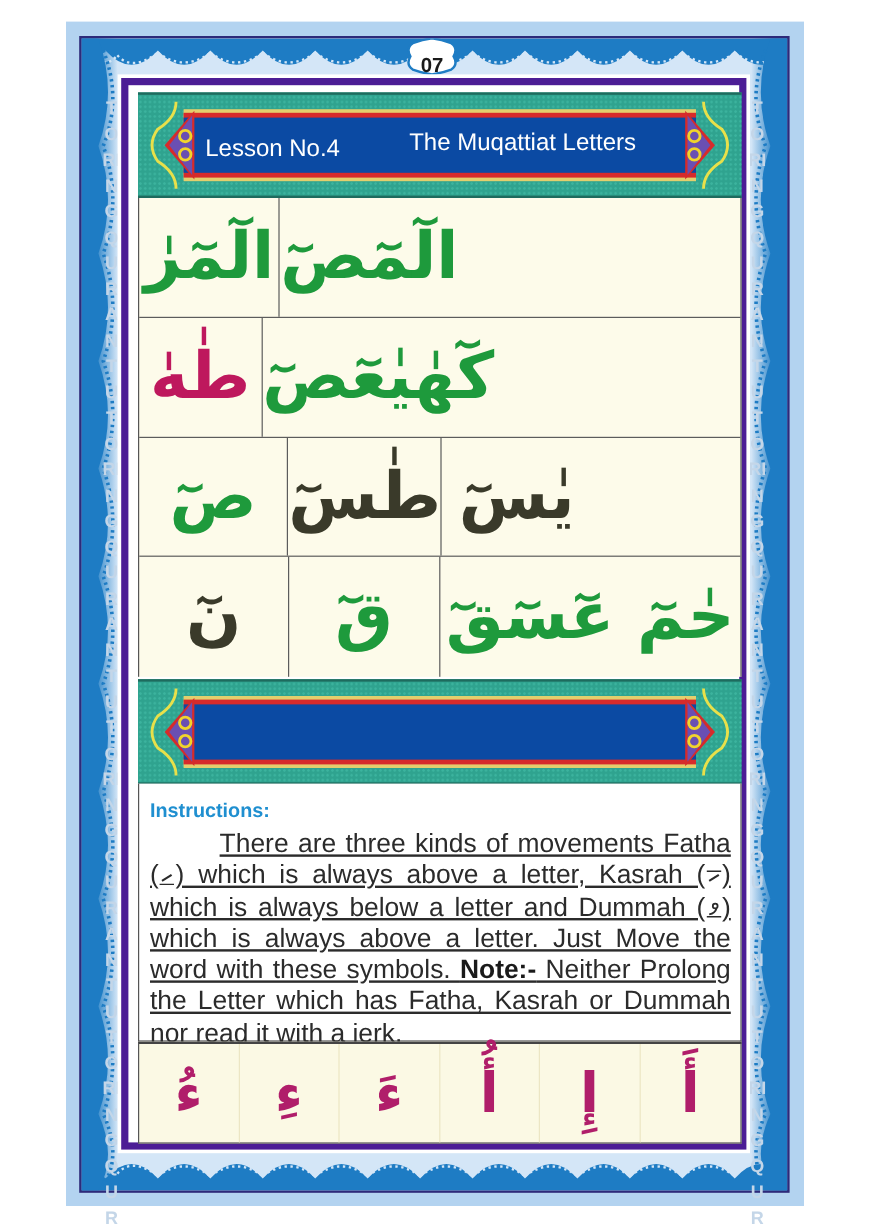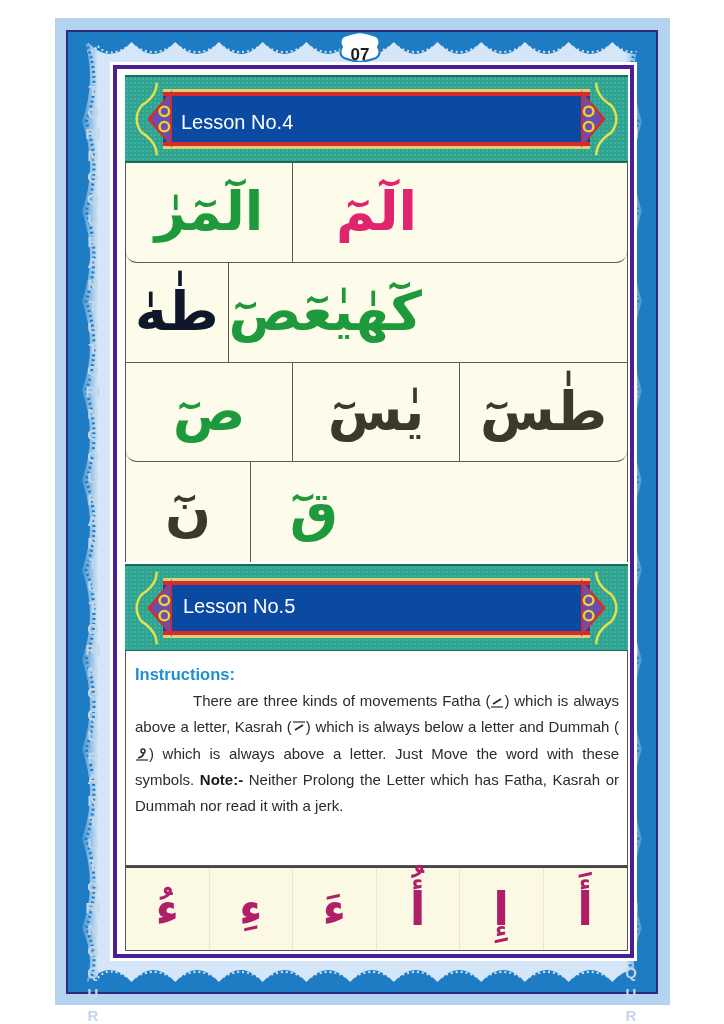--- a/index.html
+++ b/index.html
@@ -40,23 +40,22 @@
     }
     .page-badge svg { position: absolute; left: 0; top: 0; }
     .page-badge span {
       position: relative; font-weight: bold; font-size: 17px; color: #1a1a1a;
       font-family: "Liberation Sans", sans-serif;
     }
 
     
     .inner-card {
       position: absolute; left: 101px; top: 65px; width: 521px; height: 893px;
-      background: #ffffff; border: 4px solid #4c1d95;
+      background: #ffffff; border: 6px solid #4c1d95;
       box-shadow: 0 0 0 3px #ffffff;
-      margin-left: 12px;
     }
 
     
     .banner {
       position: absolute; left: 8px; height: 88px;
       width: 503px; background: #2fa38f;
       background-image: radial-gradient(#3cb39e 1px, transparent 1.2px);
       background-size: 4px 4px;
       border-bottom: 2px solid #1e6b5e; border-top: 2px solid #1e6b5e;
     }
@@ -85,42 +84,42 @@
     .b2 .lesson-title { left: 272px; top: -6px; }
 
     
     .letter-grid {
       position: absolute; left: 8px; top: 94px; width: 503px; height: 399px;
       background: #fdfbea; border-left: 1px solid #555; border-right: 1px solid #555;
       display: grid; grid-template-rows: repeat(4, 1fr);
     }
     .grid-row { display: grid; border-bottom: 1px solid #5c5c5c; }
     .grid-row:last-child { border-bottom: none; }
-    .grid-row.four { grid-template-columns: repeat(3, 1fr); border-radius: 11px; }
+    .grid-row.four { grid-template-columns: repeat(4, 1fr); }
     .grid-row.three { grid-template-columns: 1fr 1fr 2fr; }
     .cell {
       border-right: 1px solid #5c5c5c; display: flex; align-items: center; justify-content: center;
       font-family: "DejaVu Sans", sans-serif; font-size: 54px; line-height: 1; direction: rtl;
       font-weight: bold;
     }
     .cell:last-child { border-right: none; }
 
     
     .instructions {
       position: absolute; left: 8px; top: 582px; width: 503px; height: 215px;
       background: #ffffff; border: 1px solid #555; border-top: none;
       padding: 14px 8px 4px 9px;
     }
     .instr-title {
       color: #1f8fd0; font-weight: bold; font-size: 16.5px; margin-bottom: 4px;
       font-family: "Liberation Sans", sans-serif;
     }
     .instr-body {
-      font-size: 15px; line-height: 26.3px; color: #2b2b2b; text-align: justify;
-      text-indent: 58px; font-family: "Liberation Sans", sans-serif;
+      font-size: 22px; line-height: 26.3px; color: #2b2b2b; text-align: justify;
+      text-indent: 58px; font-family: "Liberation Sans", sans-serif; text-decoration: underline;
     }
     .instr-body .sym {
       display: inline-block; width: 14px; height: 14px; position: relative; vertical-align: -2px;
     }
     .instr-body b { font-weight: bold; color: #1a1a1a; }
 
     
     .movement-strip {
       position: absolute; left: 8px; top: 797px; width: 503px; height: 85px;
       background: #fbf9e4; border: 1px solid #555; border-top: 2px solid #444;
@@ -181,39 +180,41 @@
       <circle cx="38" cy="52" r="5" fill="none" stroke="#f1d42b" stroke-width="2.5"></circle>
     </svg>
     <svg class="banner-end right" viewBox="0 0 48 88">
       <path d="M46,14 L20,44 L46,74 Z" fill="#d62b2b"></path>
       <path d="M44,18 L24,44 L44,70 Z" fill="#6a4fb2"></path>
       <path d="M30,6 Q30,20 14,30 Q4,44 14,58 Q30,68 30,82" stroke="#e8e04a" stroke-width="2.5" fill="none"></path>
       <circle cx="38" cy="36" r="5" fill="none" stroke="#f1d42b" stroke-width="2.5"></circle>
       <circle cx="38" cy="52" r="5" fill="none" stroke="#f1d42b" stroke-width="2.5"></circle>
     </svg>
     <div class="banner-text lesson-no">Lesson No.4</div>
+    <div class="banner-text lesson-title">The Muqattiat Letters</div>
   </div>
 
   <div class="letter-grid">
     <div class="grid-row four">
       <div class="cell" style="color:#1e9a3c">الٓمٓرٰ</div>
-      <div class="cell" style="color:#e0246e">الٓمٓ</div>
+      <div class="cell" style="color:#1e9a3c">الٓمٓصٓ</div>
     </div>
     <div class="grid-row three">
-      <div class="cell" style="color:#0f172a">طٰهٰ</div>
+      <div class="cell" style="color:#be185d">طٰهٰ</div>
       <div class="cell" style="color:#1e9a3c">كٓهٰيٰعٓصٓ</div>
     </div>
     <div class="grid-row four">
       <div class="cell" style="color:#1e9a3c">صٓ</div>
+      <div class="cell" style="color:#3a3a2a">طٰسٓ</div>
       <div class="cell" style="color:#3a3a2a">يٰسٓ</div>
-      <div class="cell" style="color:#3a3a2a">طٰسٓ</div>
     </div>
     <div class="grid-row three">
       <div class="cell" style="color:#3a3a2a">نٓ</div>
       <div class="cell" style="color:#1e9a3c">قٓ</div>
+      <div class="cell" style="color:#1e9a3c">حٰمٓ عٓسٓقٓ</div>
     </div>
   </div>
 
   <div class="banner b2">
     <div class="banner-plate">
         <div class="red"></div>
         <div class="blue"></div>
       </div>
     <svg class="banner-end left" viewBox="0 0 48 88">
       <path d="M46,14 L20,44 L46,74 Z" fill="#d62b2b"></path>
@@ -222,21 +223,20 @@
       <circle cx="38" cy="36" r="5" fill="none" stroke="#f1d42b" stroke-width="2.5"></circle>
       <circle cx="38" cy="52" r="5" fill="none" stroke="#f1d42b" stroke-width="2.5"></circle>
     </svg>
     <svg class="banner-end right" viewBox="0 0 48 88">
       <path d="M46,14 L20,44 L46,74 Z" fill="#d62b2b"></path>
       <path d="M44,18 L24,44 L44,70 Z" fill="#6a4fb2"></path>
       <path d="M30,6 Q30,20 14,30 Q4,44 14,58 Q30,68 30,82" stroke="#e8e04a" stroke-width="2.5" fill="none"></path>
       <circle cx="38" cy="36" r="5" fill="none" stroke="#f1d42b" stroke-width="2.5"></circle>
       <circle cx="38" cy="52" r="5" fill="none" stroke="#f1d42b" stroke-width="2.5"></circle>
     </svg>
-    <div class="banner-text lesson-no">Lesson No.5</div>
   </div>
 
   <div class="instructions">
     <div class="instr-title">Instructions:</div>
     <p class="instr-body"><span>There are three kinds of movements Fatha (</span><svg class="sym" viewBox="0 0 14 14" width="14" height="14">
           <path d="M1,13 H13" stroke="#2b2b2b" stroke-width="1.2"></path>
           <path d="M3,10 L11,5" stroke="#2b2b2b" stroke-width="1.8"></path>
         </svg><span>) which is always above a letter, Kasrah (</span><svg class="sym" viewBox="0 0 14 14" width="14" height="14">
           <path d="M1,2 H13" stroke="#2b2b2b" stroke-width="1.2"></path>
           <path d="M3,10 L11,5" stroke="#2b2b2b" stroke-width="1.8"></path>

